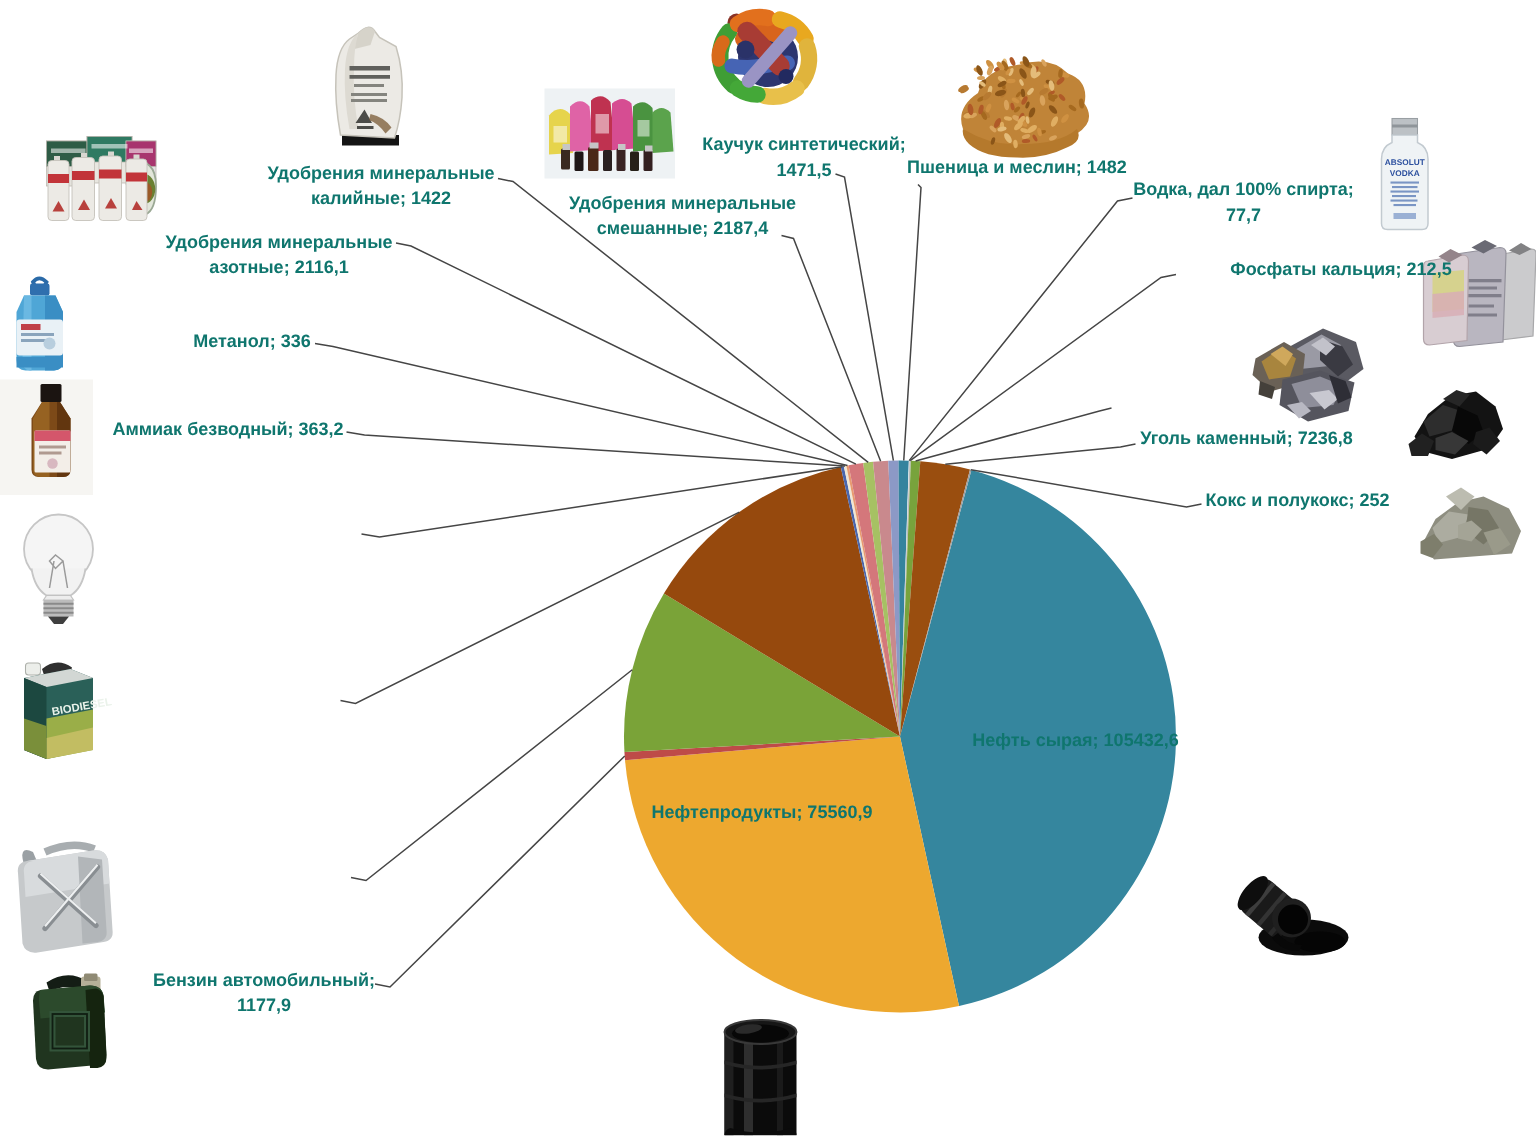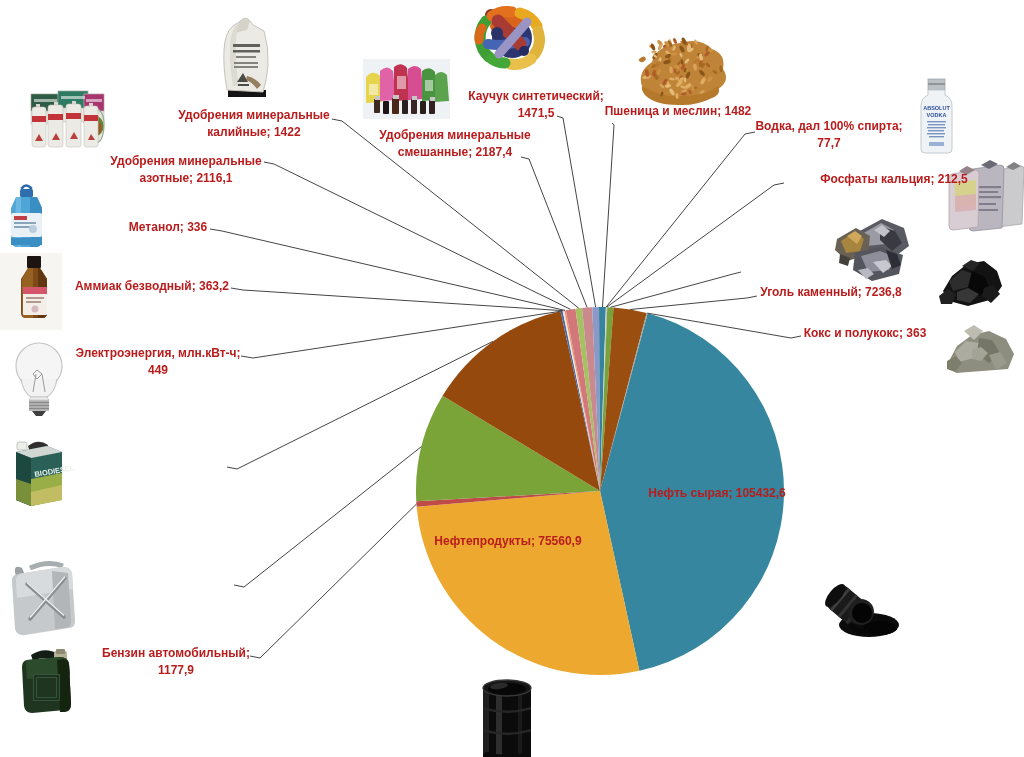--- a/index.html
+++ b/index.html
@@ -1,16 +1,16 @@
 <!DOCTYPE html>
 <html><head><meta charset="utf-8">
 <style>
 html,body{margin:0;padding:0;background:#fff}
 #stage{position:relative;width:1024px;height:757px;overflow:hidden;background:#fff}
-.lb{position:absolute;font-family:"Liberation Sans",sans-serif;font-weight:bold;font-size:12px;line-height:17px;color:#b91c1c;text-align:center;transform:translateX(-50%);white-space:nowrap}
+.lb{position:absolute;font-family:"Liberation Sans",sans-serif;font-weight:bold;font-size:12px;line-height:17px;color:#0f766e;text-align:center;transform:translateX(-50%);white-space:nowrap}
 </style></head>
 <body>
 <div id="stage">
 <svg width="1024" height="757" viewBox="0 0 1024 757" style="position:absolute;left:0;top:0">
 <path d="M600,491 L647.62,313.27 A184,184 0 0 1 639.35,670.74 Z" fill="#35869E"></path>
 <path d="M600,491 L639.35,670.74 A184,184 0 0 1 416.68,506.77 Z" fill="#EDA82F"></path>
 <path d="M600,491 L416.68,506.77 A184,184 0 0 1 416.29,501.30 Z" fill="#BE4B48"></path>
 <path d="M600,491 L416.29,501.30 A184,184 0 0 1 442.58,395.73 Z" fill="#7AA338"></path>
 <path d="M600,491 L442.58,395.73 A184,184 0 0 1 560.53,311.28 Z" fill="#96490D"></path>
 <path d="M600,491 L560.53,311.28 A184,184 0 0 1 562.57,310.85 Z" fill="#4A66AC"></path>
@@ -403,23 +403,22 @@
 <ellipse cx="499" cy="686" rx="9" ry="3" fill="#2a2a2a" transform="rotate(-8 499 686)"></ellipse>
 <path d="M483,707 q24,7 48,0 l0,2.5 q-24,7 -48,0 z" fill="#262626"></path>
 <path d="M483,729 q24,7 48,0 l0,2.5 q-24,7 -48,0 z" fill="#262626"></path>
 <path d="M483,757 q0,-4 4,-5 q20,6 40,0 q4,1 4,5 z" fill="#0b0b0b"></path>
 </g>
 </svg>
 <div class="lb" style="left:254px;top:107px">Удобрения минеральные<br>калийные; 1422</div>
 <div class="lb" style="left:186px;top:153px">Удобрения минеральные<br>азотные; 2116,1</div>
 <div class="lb" style="left:168px;top:219px">Метанол; 336</div>
 <div class="lb" style="left:152px;top:278px">Аммиак безводный; 363,2</div>
-<div class="lb" style="left:158px;top:345px">Электроэнергия, млн.кВт-ч;<br>449</div>
 <div class="lb" style="left:176px;top:645px">Бензин автомобильный;<br>1177,9</div>
 <div class="lb" style="left:455px;top:127px">Удобрения минеральные<br>смешанные; 2187,4</div>
 <div class="lb" style="left:536px;top:88px">Каучук синтетический;<br>1471,5</div>
 <div class="lb" style="left:678px;top:103px">Пшеница и меслин; 1482</div>
 <div class="lb" style="left:829px;top:118px">Водка, дал 100% спирта;<br>77,7</div>
 <div class="lb" style="left:894px;top:171px">Фосфаты кальция; 212,5</div>
 <div class="lb" style="left:831px;top:284px">Уголь каменный; 7236,8</div>
-<div class="lb" style="left:865px;top:325px">Кокс и полукокс; 363</div>
+<div class="lb" style="left:865px;top:325px">Кокс и полукокс; 252</div>
 <div class="lb" style="left:717px;top:485px">Нефть сырая; 105432,6</div>
 <div class="lb" style="left:508px;top:533px">Нефтепродукты; 75560,9</div>
 </div>
 </body></html>

